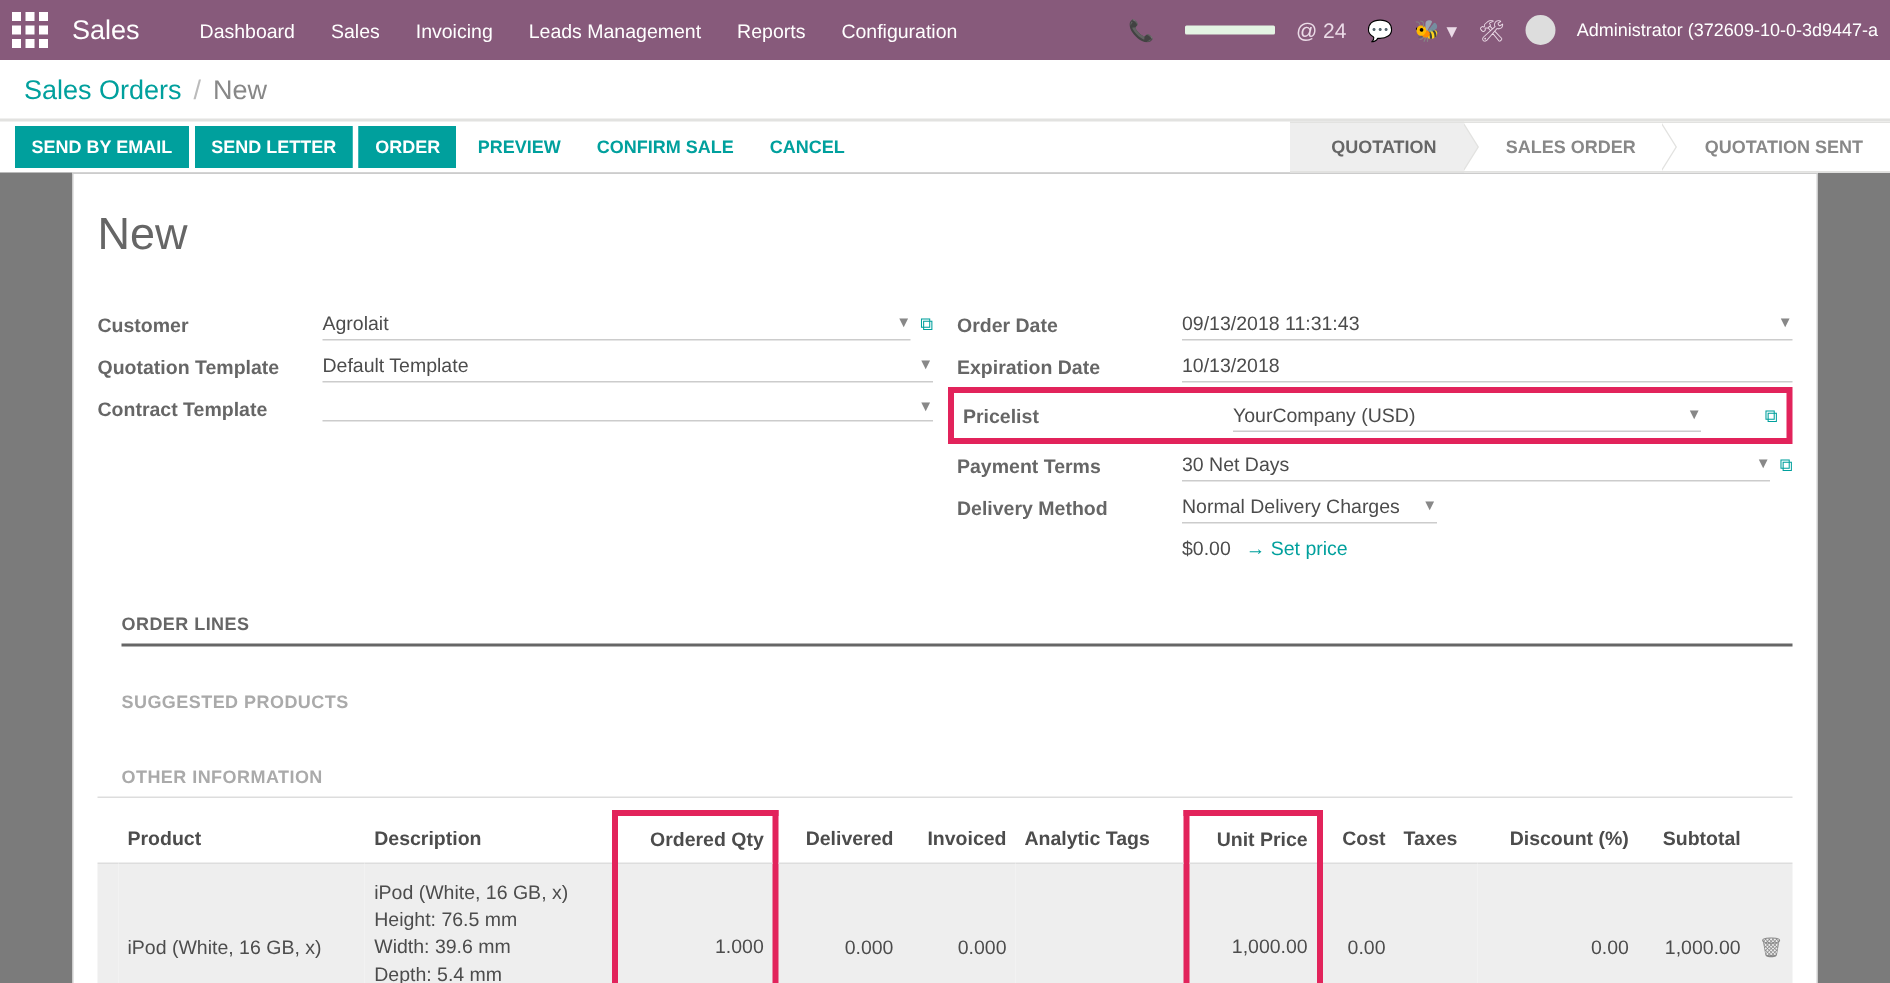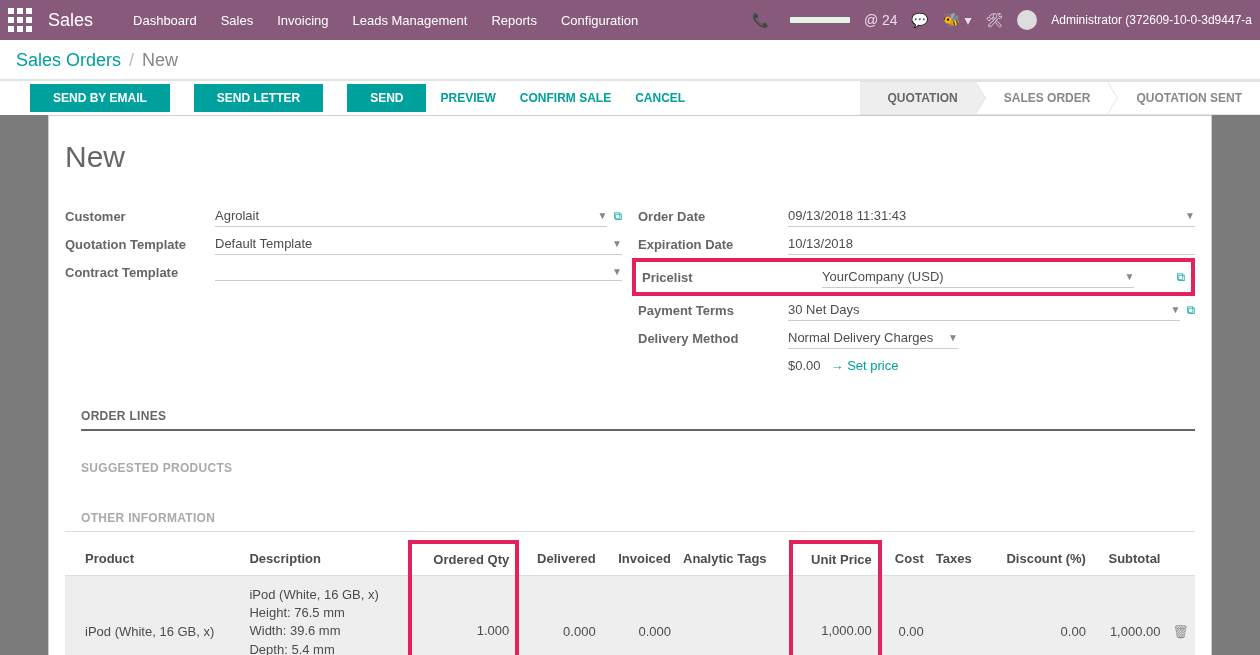--- a/index.html
+++ b/index.html
@@ -20,21 +20,21 @@
 .breadcrumbs { display: flex; align-items: center; gap: 8px; font-size: 18px; margin-bottom: 8px; }
 .breadcrumbs .root { color: #00a09d; cursor: pointer; }
 .breadcrumbs .sep { color: #bbb; }
 .breadcrumbs .current { color: #888; }
 .action-row { display: flex; gap: 12px; align-items: center; margin-bottom: 10px; }
 .btn-primary { background: #00a09d; color: #fff; border: none; padding: 6px 10px; font-size: 12px; font-weight: 600; cursor: pointer; letter-spacing: .5px; }
 .btn-link { color: #00a09d; background: none; border: none; font-size: 12px; font-weight: 600; cursor: pointer; letter-spacing: .5px; }
 
 .statusbar-row { display: flex; align-items: center; background: #fff; border-top: 1px solid #e2e2e0; }
 .statusbar-left { display: flex; gap: 4px; padding: 0 0 0 10px; }
-.statusbar-left button.solid { background: #00a09d; color: #fff; border: 1px solid #00a09d; padding: 6px 22px; font-size: 12px; font-weight: 600; cursor: pointer; margin-left: 20px; }
+.statusbar-left button.solid { background: #00a09d; color: #fff; border: 1px solid #00a09d; padding: 6px 10px; font-size: 12px; font-weight: 600; cursor: pointer; }
 .statusbar-left button.link { background: none; border: none; color: #00a09d; padding: 6px 10px; font-size: 12px; font-weight: 600; cursor: pointer; }
 .statusbar-right { margin-left: auto; display: flex; }
 .status-step { position: relative; padding: 9px 18px 9px 28px; font-size: 12px; font-weight: 600; color: #888; background: #fff; border-top: 1px solid #e2e2e0; border-bottom: 1px solid #e2e2e0; }
 .status-step.active { background: #eee; color: #666; }
 .status-step::after { content: ""; position: absolute; right: -9px; top: 0; width: 0; height: 0; border-top: 16px solid transparent; border-bottom: 16px solid transparent; border-left: 10px solid #fff; z-index: 2; }
 .status-step.active::after { border-left-color: #eee; }
 .status-step::before { content: ""; position: absolute; right: -10px; top: 0; width: 0; height: 0; border-top: 16px solid transparent; border-bottom: 16px solid transparent; border-left: 10px solid #e2e2e0; z-index: 1; }
 
 .sheet-bg { background: #7b7b7b; padding: 0 48px 20px 48px; }
 .sheet { background: #fff; border: 1px solid #ccc; padding: 24px 16px; max-width: 1164px; margin: 0 auto; }
@@ -113,21 +113,21 @@
     <span class="root">Sales Orders</span>
     <span class="sep">/</span>
     <span class="current">New</span>
   </div>
 </div>
 
 <div class="statusbar-row">
   <div class="statusbar-left">
     <button class="solid">SEND BY EMAIL</button>
     <button class="solid">SEND LETTER</button>
-    <button class="solid">SEND</button>
+    <button class="solid">ORDER</button>
     <button class="link">PREVIEW</button>
     <button class="link">CONFIRM SALE</button>
     <button class="link">CANCEL</button>
   </div>
   <div class="statusbar-right">
     <div class="status-step active">QUOTATION</div>
     <div class="status-step">SALES ORDER</div>
     <div class="status-step">QUOTATION SENT</div>
   </div>
 </div>

